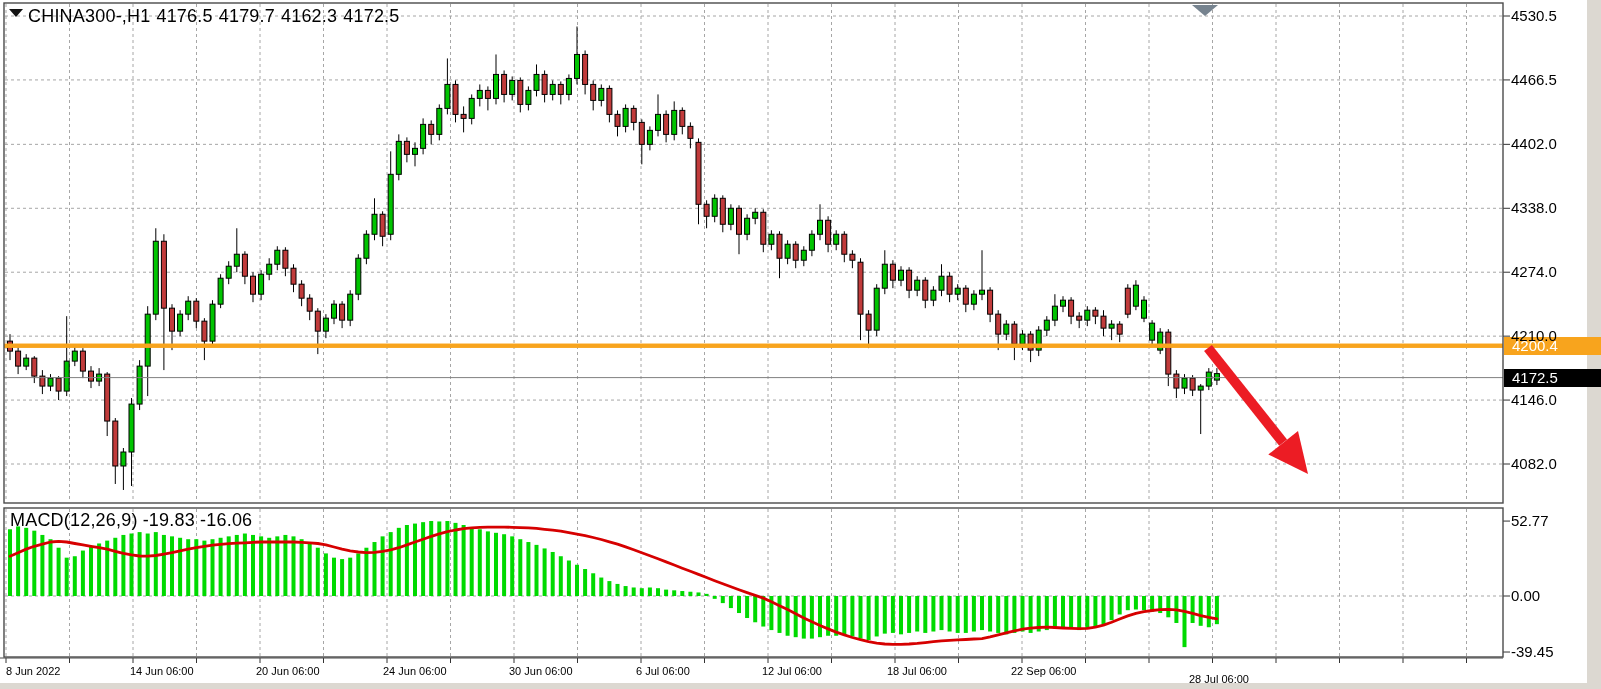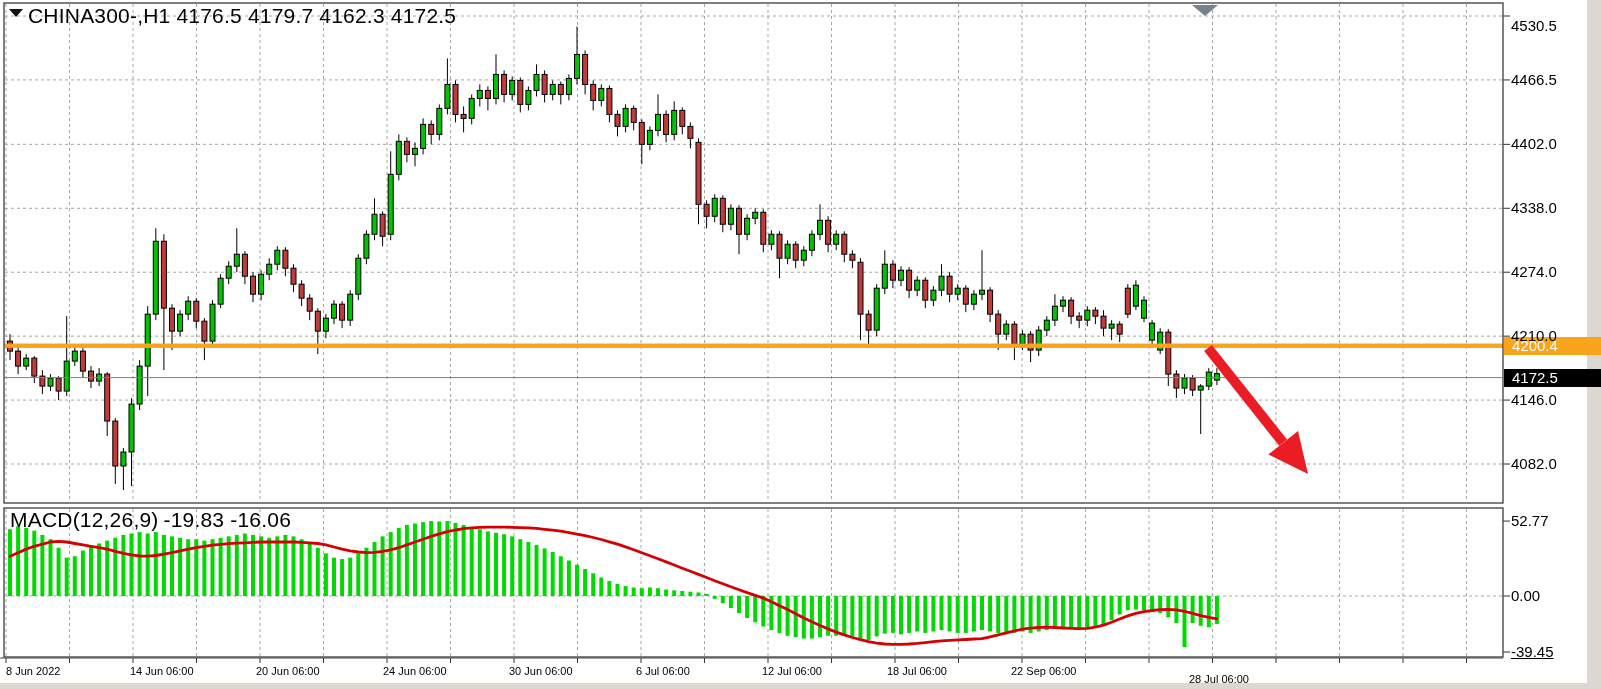--- a/index.html
+++ b/index.html
@@ -1,19 +1,19 @@
 <!DOCTYPE html>
 <html><head>
 <meta charset="utf-8">
 <style>
   html,body{margin:0;padding:0;background:#fff;}
   .stage{position:relative;width:1601px;height:689px;background:#ffffff;overflow:hidden;
          font-family:"Liberation Sans","DejaVu Sans",sans-serif;color:#000;}
   svg{position:absolute;left:0;top:0;}
-  .ovl{position:absolute;font-size:21px;line-height:18px;white-space:nowrap;}
+  .ovl{position:absolute;font-size:18px;line-height:18px;white-space:nowrap;}
   .title{left:28px;top:7px;font-weight:400;letter-spacing:.2px;}
   .title span{margin-right:6px;}
   .macd-lbl{left:10px;top:511px;letter-spacing:.2px;}
   .macd-lbl span{margin-right:5px;margin-top:28px;}
   .axis-lab{position:absolute;left:1511px;height:18px;font-size:15px;}
   .time-lab{position:absolute;top:665px;font-size:11px;}
   .px-box{position:absolute;left:1504px;width:103px;height:18px;color:#fff;
           font-size:15px;line-height:18px;padding-left:8px;box-sizing:border-box;}
 </style>
 </head>
@@ -604,31 +604,31 @@
   </div>
 
   <div class="ovl macd-lbl">
     <span>MACD(12,26,9)</span><span>-19.83 -16.06</span>
   </div>
 
   <div class="px-box" id="hline-box" style="top: 336.732px; background: rgb(248, 164, 29); color: rgb(255, 255, 255);">4200.4</div>
   <div class="px-box" id="cur-box" style="top: 368.601px; background: rgb(0, 0, 0); color: rgb(255, 255, 255);">4172.5</div>
 
   <div id="axis-layer">
-      <span class="axis-lab" style="top: 17px;">4530.5</span>
+      <span class="axis-lab" style="top: 7px;">4530.5</span>
       <span class="axis-lab" style="top: 70.9287px;">4466.5</span>
       <span class="axis-lab" style="top: 135.357px;">4402.0</span>
       <span class="axis-lab" style="top: 199.286px;">4338.0</span>
       <span class="axis-lab" style="top: 263.214px;">4274.0</span>
       <span class="axis-lab" style="top: 327.143px;">4210.0</span>
       <span class="axis-lab" style="top: 391.072px;">4146.0</span>
       <span class="axis-lab" style="top: 455px;">4082.0</span>
       <span class="axis-lab" style="top: 512.067px;">52.77</span>
       <span class="axis-lab" style="top: 587px;">0.00</span>
-      <span class="axis-lab" style="top: 643.019px; text-decoration: underline;">-39.45</span>
+      <span class="axis-lab" style="top: 643.019px;">-39.45</span>
       <span class="time-lab" style="left: 6px;">8 Jun 2022</span>
       <span class="time-lab" style="left: 130px;">14 Jun 06:00</span>
       <span class="time-lab" style="left: 256px;">20 Jun 06:00</span>
       <span class="time-lab" style="left: 383px;">24 Jun 06:00</span>
       <span class="time-lab" style="left: 509px;">30 Jun 06:00</span>
       <span class="time-lab" style="left: 636px;">6 Jul 06:00</span>
       <span class="time-lab" style="left: 762px;">12 Jul 06:00</span>
       <span class="time-lab" style="left: 887px;">18 Jul 06:00</span>
       <span class="time-lab" style="left: 1011px;">22 Sep 06:00</span>
       <span class="time-lab" style="left: 1189px; margin-top: 8px;">28 Jul 06:00</span>

